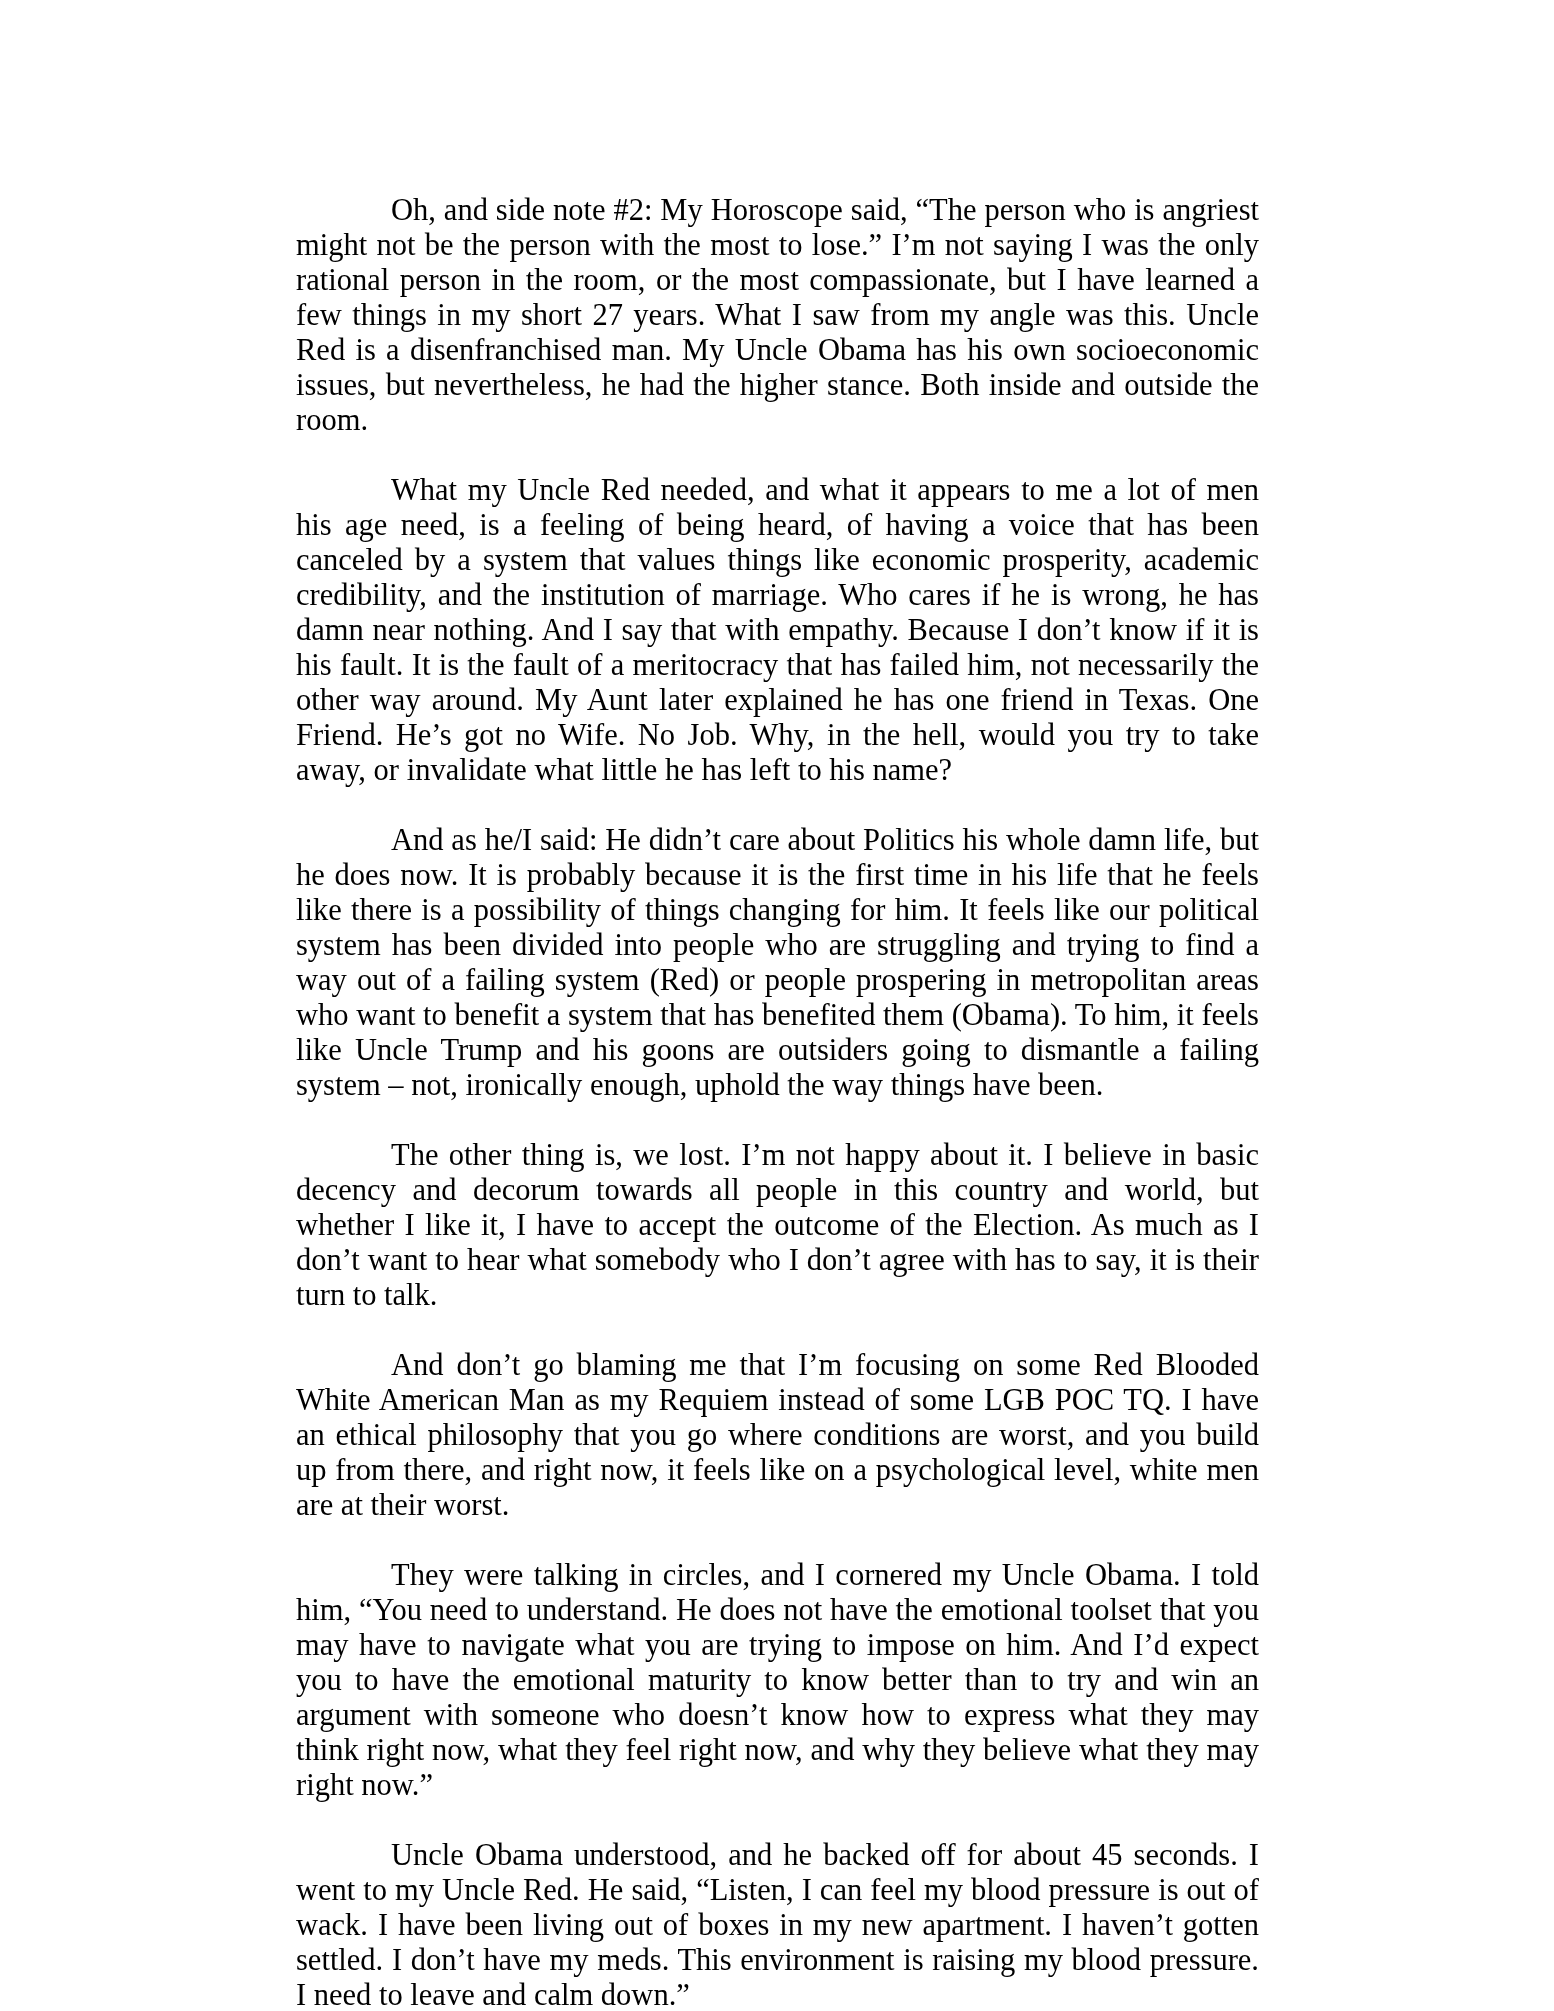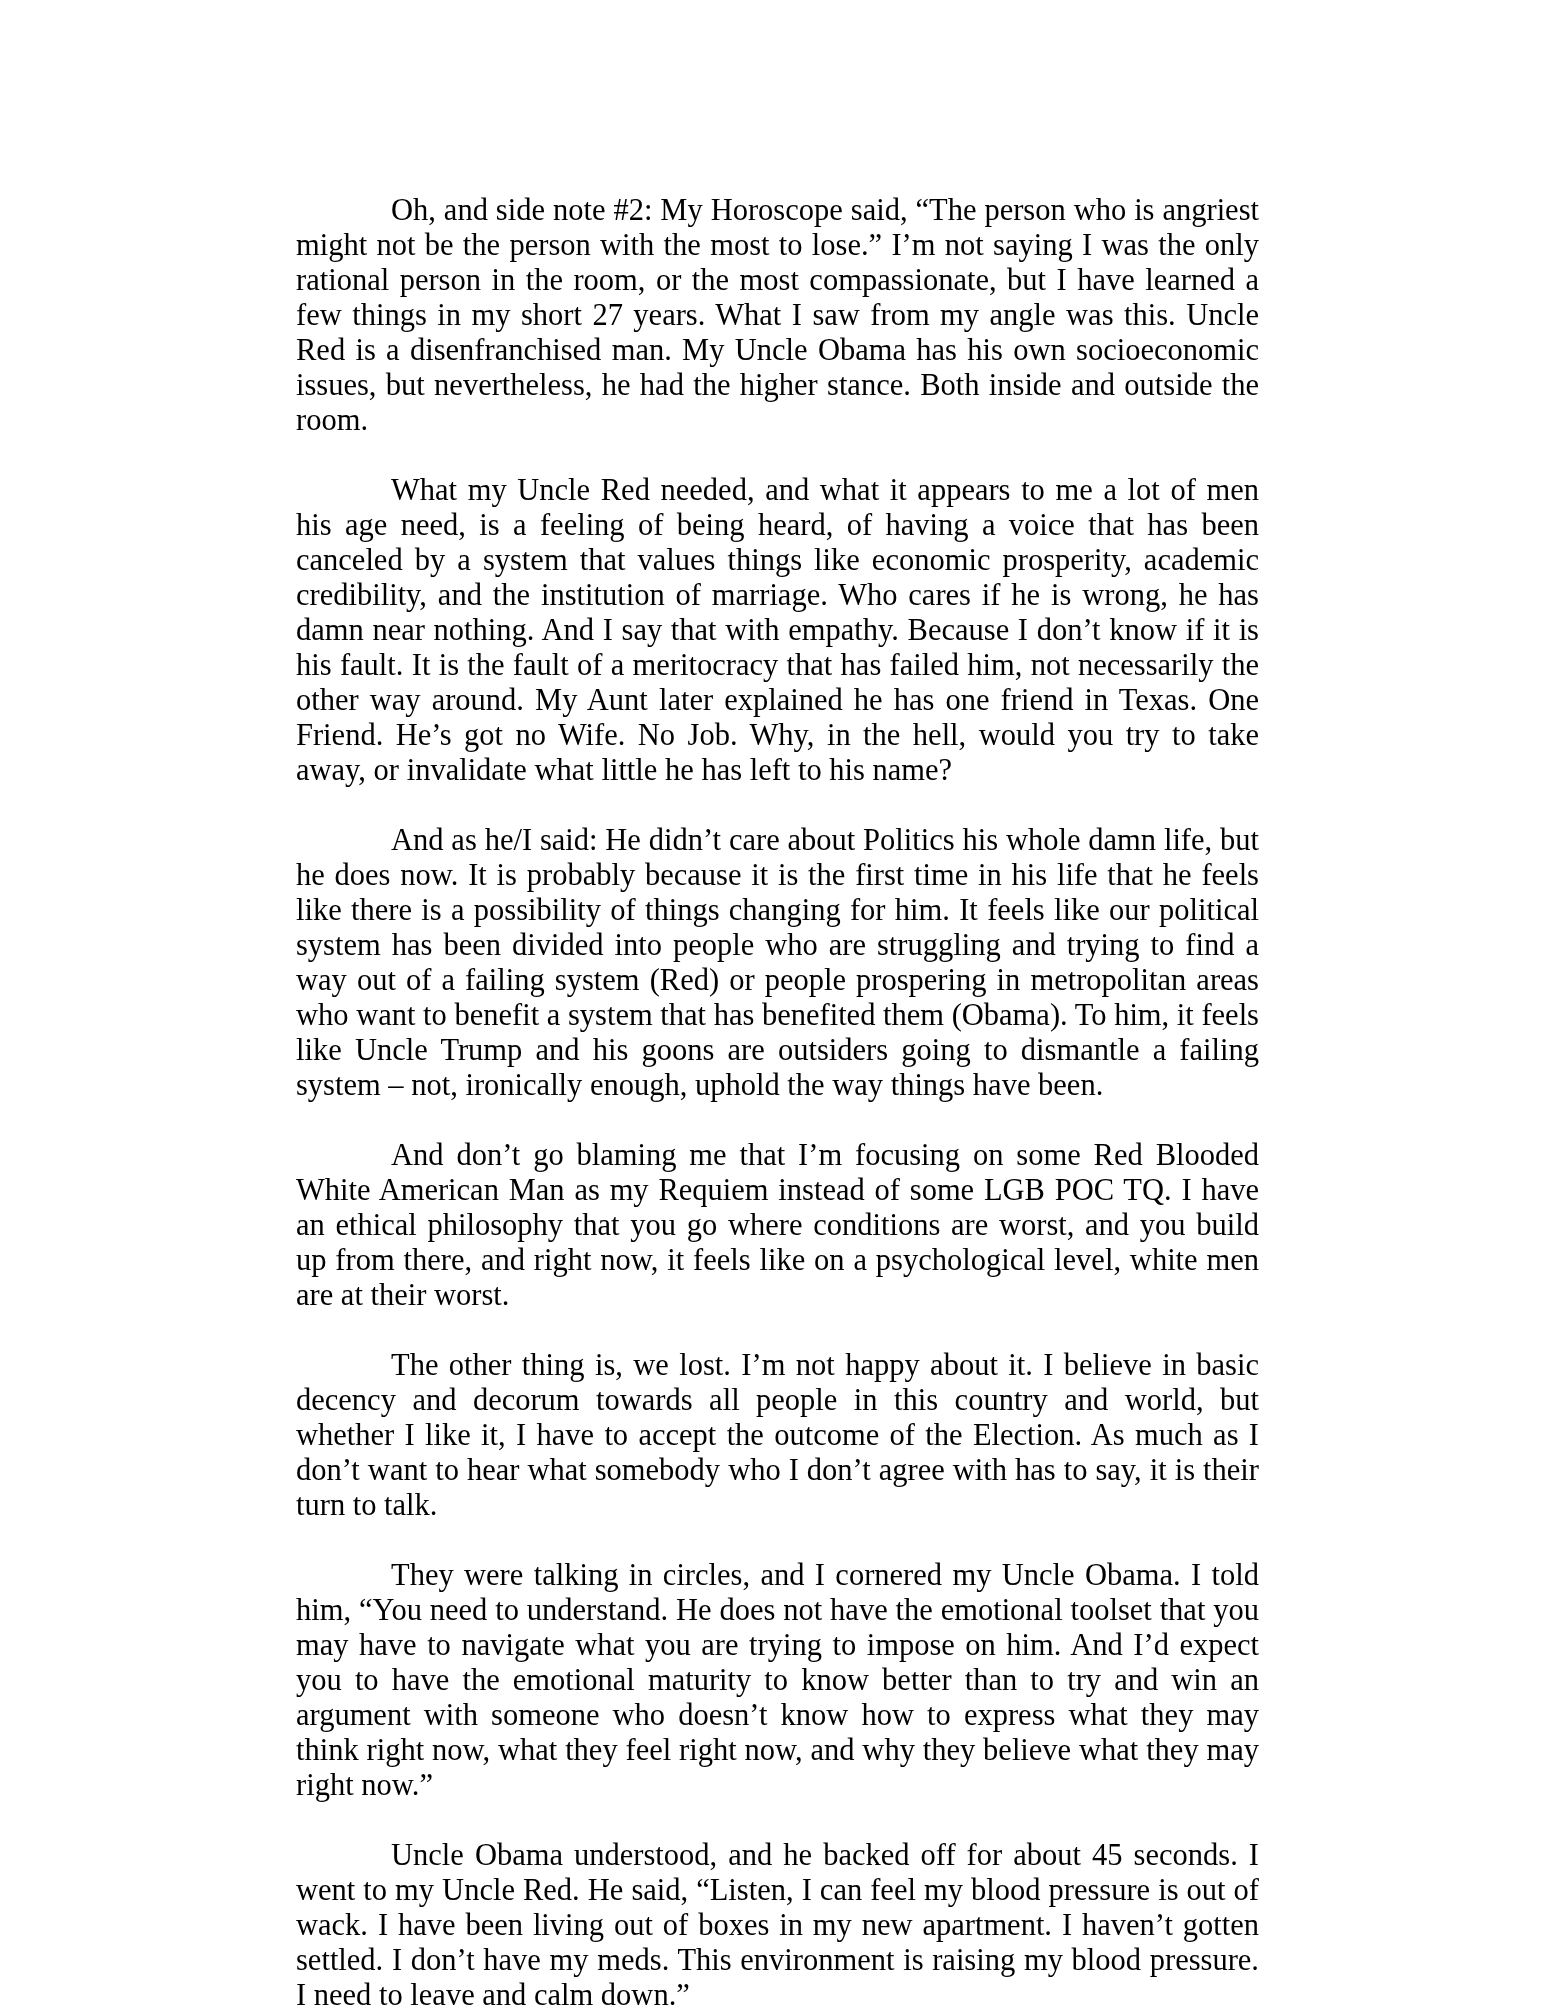--- a/index.html
+++ b/index.html
@@ -36,18 +36,18 @@
   }
 </style>
 </head>
 <body>
 
 <div class="page">
   <div class="doc-body" id="doc-body">
       <p class="para"><span class="">Oh, and side note #2: My Horoscope said, “The person who is angriest might not be the person with the most to lose.” I’m not saying I was the only rational person in the room, or the most compassionate, but I have learned a few things in my short 27 years. What I saw from my angle was this. Uncle Red is a disenfranchised man. My Uncle Obama has his own socioeconomic issues, but nevertheless, he had the higher stance. Both inside and outside the room.</span></p>
       <p class="para"><span class="">What my Uncle Red needed, and what it appears to me </span><span class="italic">a lot</span><span class=""> of men his age need, is a feeling of being heard, of having a voice that has been canceled by a system that values things like economic prosperity, academic credibility, and the institution of marriage. Who cares if he is wrong, he has damn near nothing. And I say that with empathy. Because I don’t know if it is his fault. It is the fault of a meritocracy that has failed him, not necessarily the other way around. My Aunt later explained he has one friend in Texas. One Friend. He’s got no Wife. No Job. Why, in the hell, would you try to take away, or invalidate what little he has left to his name?</span></p>
       <p class="para"><span class="">And as he/I said: He didn’t care about Politics his whole damn life, but he does now. It is probably because it is the first time in his life that he feels like there is a possibility of things changing for him. It feels like our political system has been divided into people who are struggling and trying to find a way out of a failing system (Red) or people prospering in metropolitan areas who want to benefit a system that has benefited them (Obama). To him, it feels like Uncle Trump and his goons are outsiders going to dismantle a failing system – not, ironically enough, uphold the way things have been.</span></p>
+      <p class="para"><span class="">The other thing is, we lost. I’m not happy about it. I believe in basic decency and decorum towards all people in this country and world, but whether I like it, I have to accept the outcome of the Election. As much as I don’t want to hear what somebody who I don’t agree with has to say, it is their turn to talk.</span></p>
       <p class="para"><span class="">And don’t go blaming me that I’m focusing on some Red Blooded White American Man as my Requiem instead of some LGB POC TQ. I have an ethical philosophy that you go where conditions are worst, and you build up from there, and right now, it feels like on a psychological level, white men are at their worst.</span></p>
-      <p class="para"><span class="">The other thing is, we lost. I’m not happy about it. I believe in basic decency and decorum towards all people in this country and world, but whether I like it, I have to accept the outcome of the Election. As much as I don’t want to hear what somebody who I don’t agree with has to say, it is their turn to talk.</span></p>
       <p class="para"><span class="">They were talking in circles, and I cornered my Uncle Obama. I told him, “You need to understand. He does not have the emotional toolset that you may have to navigate what you are trying to impose on him. And I’d expect you to have the emotional maturity to know better than to try and win an argument with someone who doesn’t know how to express what they may think right now, what they feel right now, and why they believe what they may right now.”</span></p>
       <p class="para"><span class="">Uncle Obama understood, and he backed off for about 45 seconds. I went to my Uncle Red. He said, “Listen, I can feel my blood pressure is out of wack. I have been living out of boxes in my new apartment. I haven’t gotten settled. I don’t have my meds. This environment is raising my blood pressure. I need to leave and calm down.”</span></p>
     </div>
 </div>
 
 </body></html>

